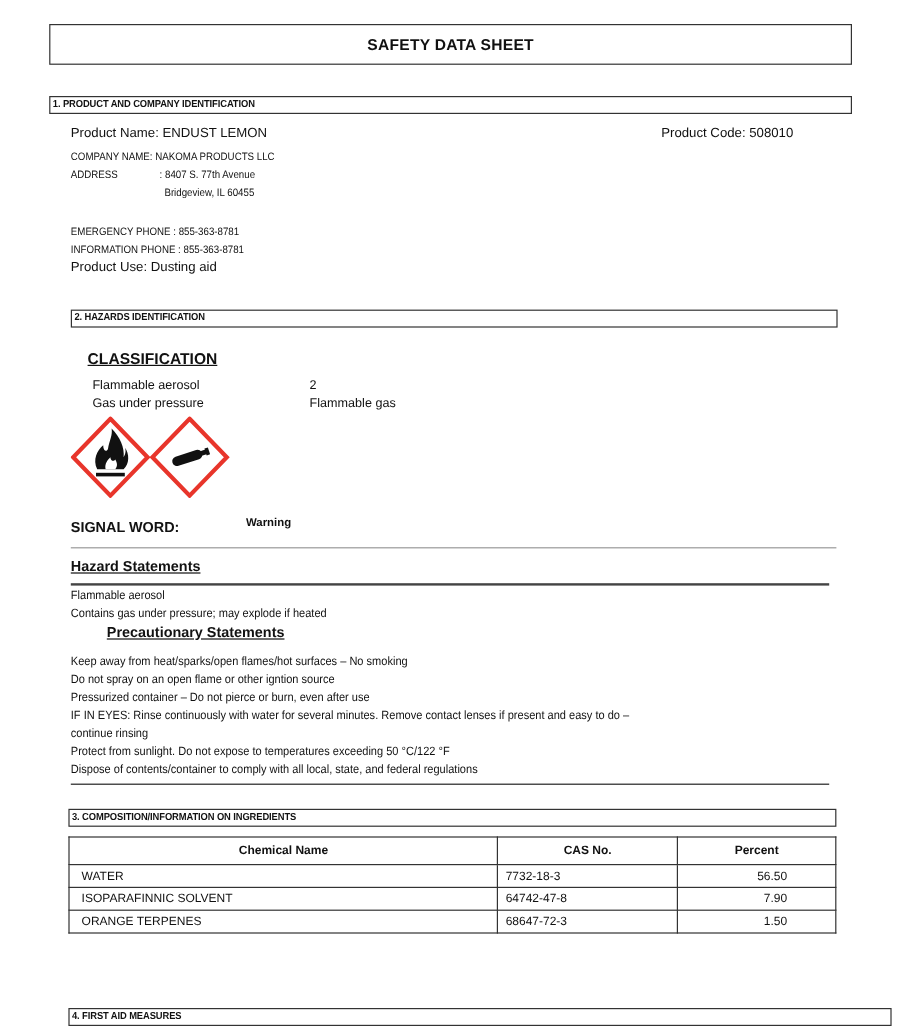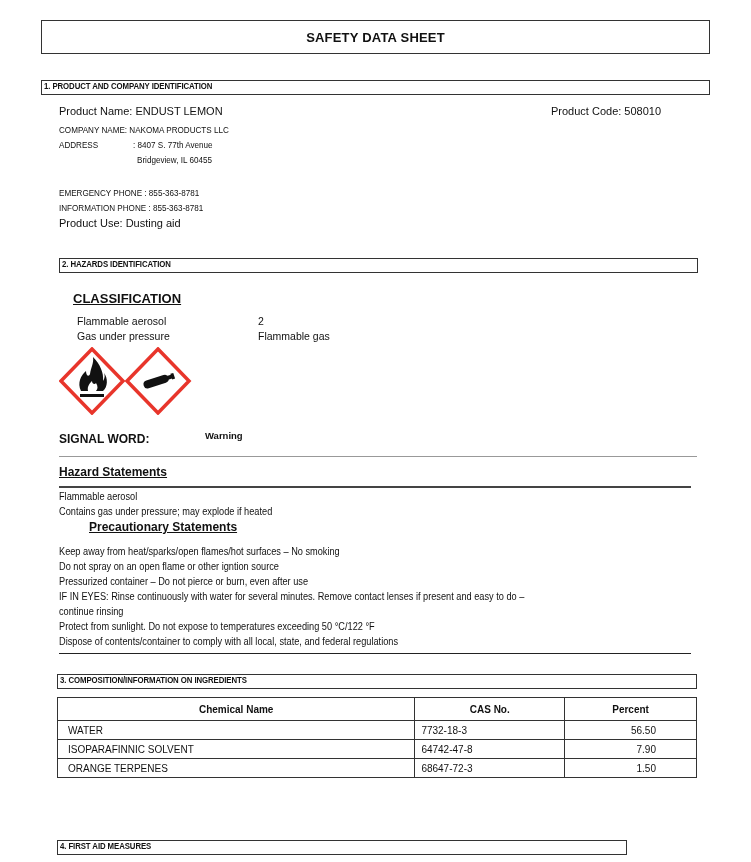--- a/index.html
+++ b/index.html
@@ -117,15 +117,15 @@
       <td class="pct">7.90</td>
     </tr>
     <tr>
       <td>ORANGE TERPENES</td>
       <td class="cas">68647-72-3</td>
       <td class="pct">1.50</td>
     </tr>
   </tbody>
 </table>
 
-<div class="abs sec-box" style="left:57px; top:840px; width:570px;">
+<div class="abs sec-box" style="left:57px; top:840px; width:686px;">
   <span>4. FIRST AID MEASURES</span>
 </div>
 
 </body></html>

